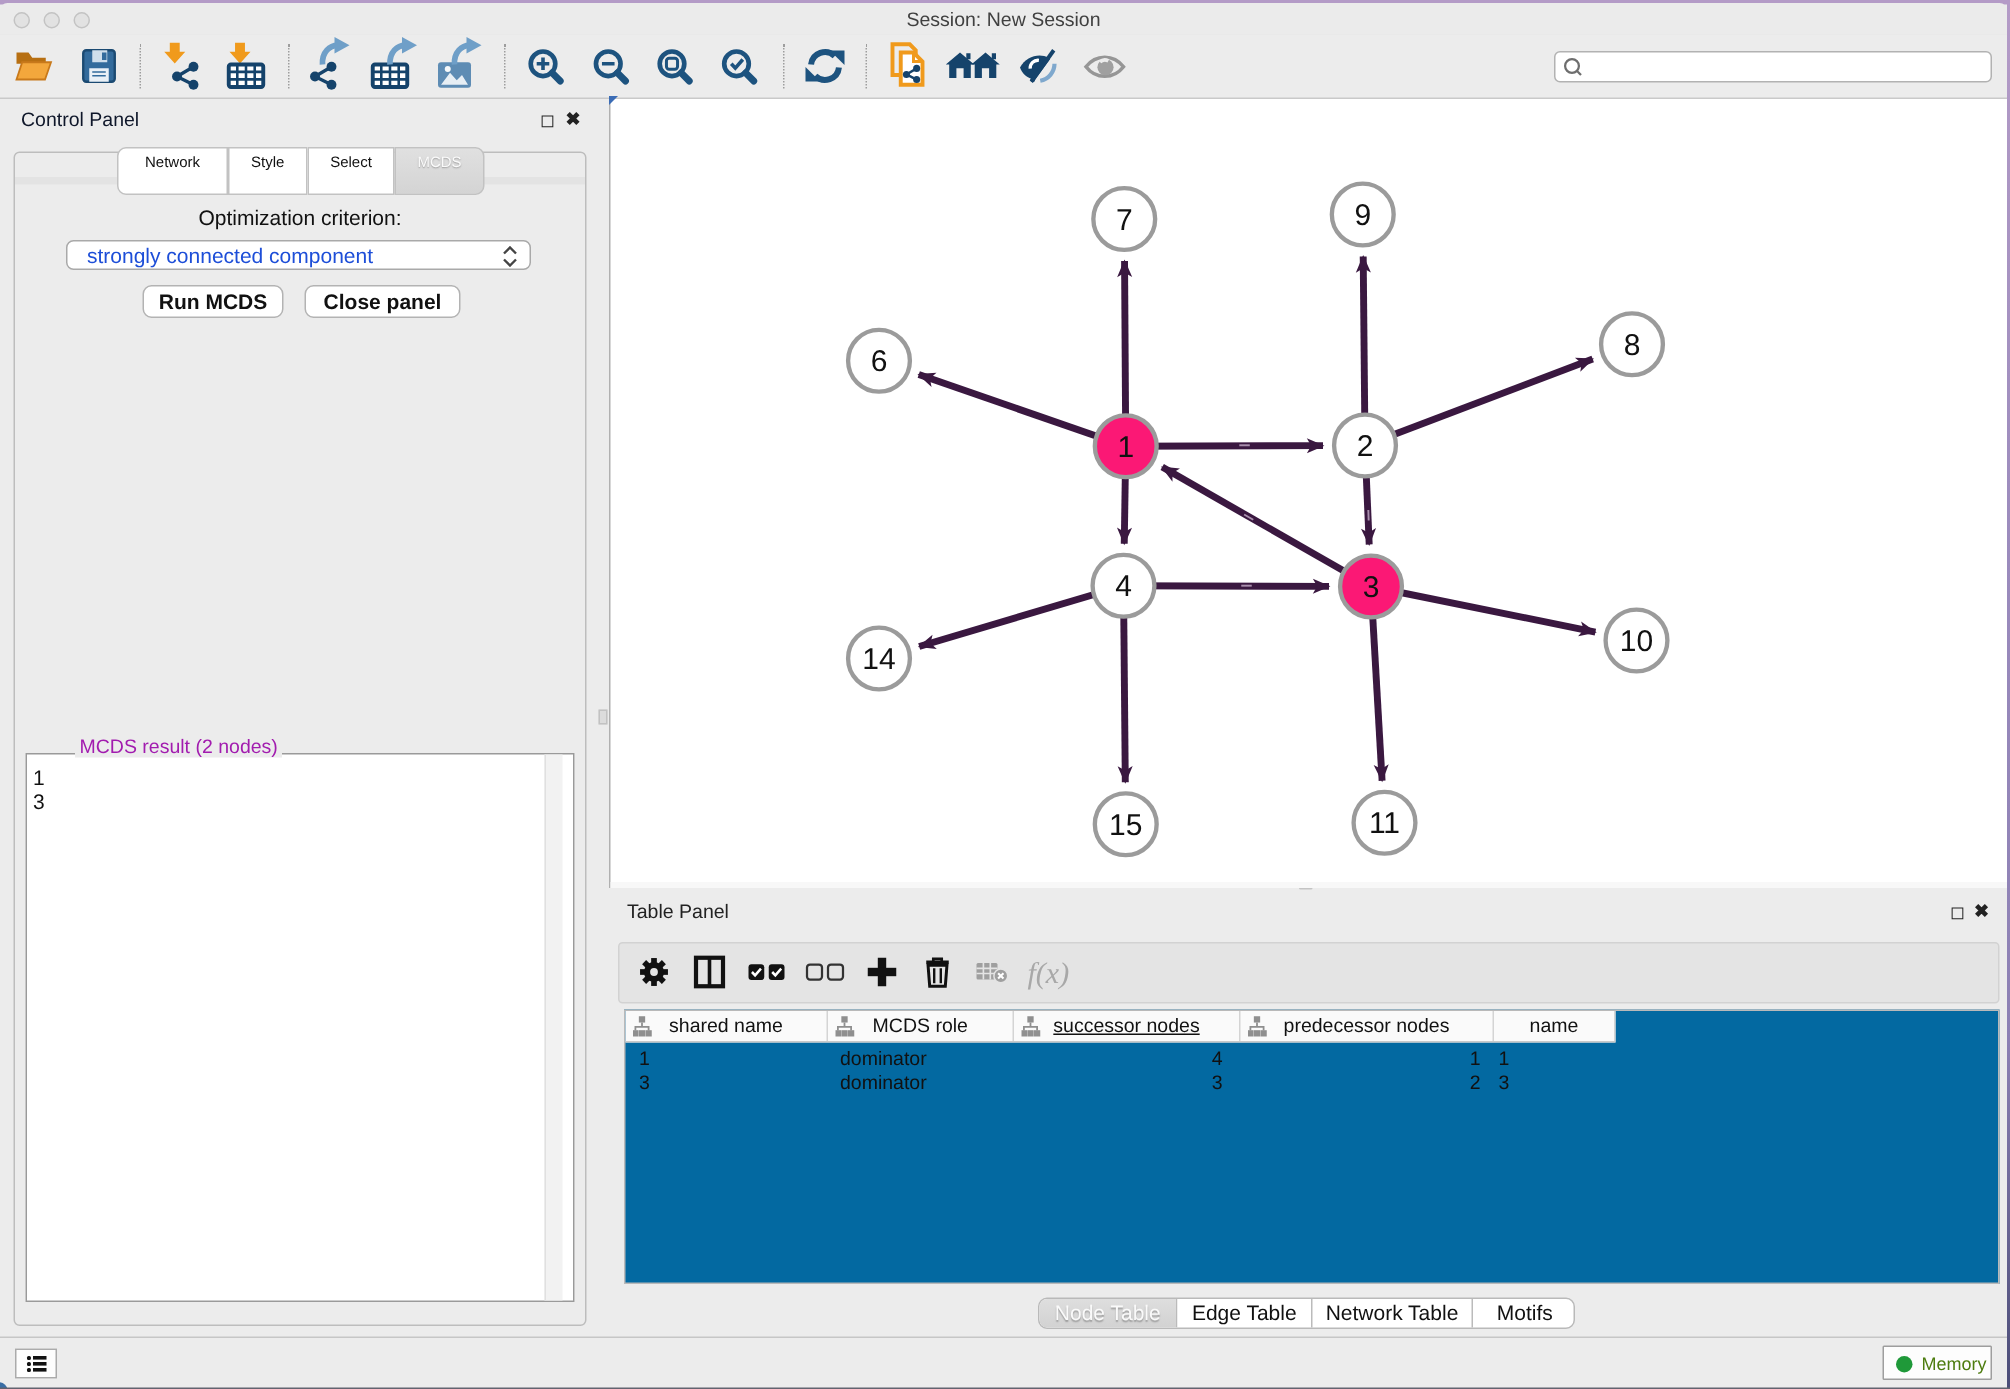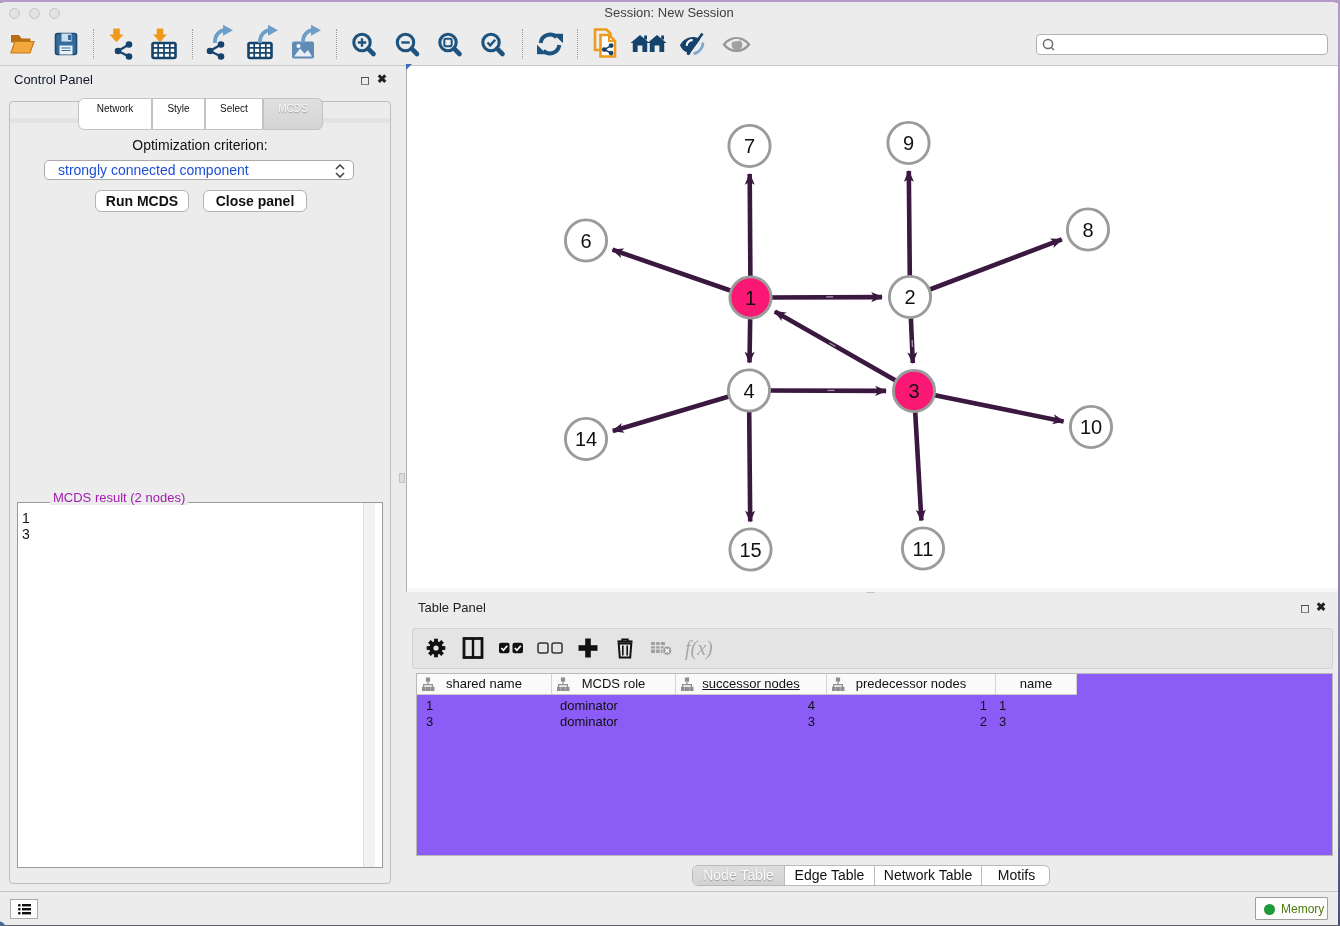--- a/index.html
+++ b/index.html
@@ -42,21 +42,21 @@
   #netwin{left:406px;top:66px;width:932px;height:526px;background:#fff;border-left:1px solid #b0b0b0;box-sizing:border-box;}
   #net-titlebar{left:0;top:0;width:931px;height:20px;
      background:linear-gradient(#f8f8f8,#d6d6d6);border-bottom:1px solid #a6a6a6;box-sizing:border-box;}
   #net-title{left:0;top:0;width:100%;text-align:center;font-size:13px;color:#111;line-height:20px;}
   .mac{position:absolute;top:4.5px;width:11px;height:11px;border-radius:50%;box-sizing:border-box;}
   #net-bottom{left:0;top:522px;width:931px;height:4px;background:#f8f8f8;}
   
   #tp-title{left:418px;top:600px;font-size:13px;color:#222;}
   #tp-toolbar{left:412px;top:628px;width:921px;height:41px;background:#e4e4e4;
      border:1px solid #d2d2d2;border-radius:3px;box-sizing:border-box;}
-  #tp-table{left:416px;top:673px;width:917px;height:183px;background:#8b5cf6;border:1px solid #b9b9b9;box-sizing:border-box;}
+  #tp-table{left:416px;top:673px;width:917px;height:183px;background:#0369a1;border:1px solid #b9b9b9;box-sizing:border-box;}
   #tp-header{left:0;top:0;width:660px;height:21px;background:#fafafa;border-bottom:1px solid #c9c9c9;box-sizing:border-box;}
   .hcol{position:absolute;top:0;height:20px;line-height:20px;text-align:center;font-size:13px;color:#111;
      border-right:1px solid #d4d4d4;box-sizing:border-box;}
   .cell{position:absolute;font-size:13px;color:#111;}
   
   #bt-tabs{left:692px;top:865px;height:21px;border:1px solid #b9b9b9;border-radius:6px;
      box-sizing:border-box;background:#fff;}
   .btab{position:absolute;top:0;height:19px;line-height:19px;text-align:center;font-size:14px;color:#111;
      border-right:1px solid #bbb;box-sizing:border-box;}
   

